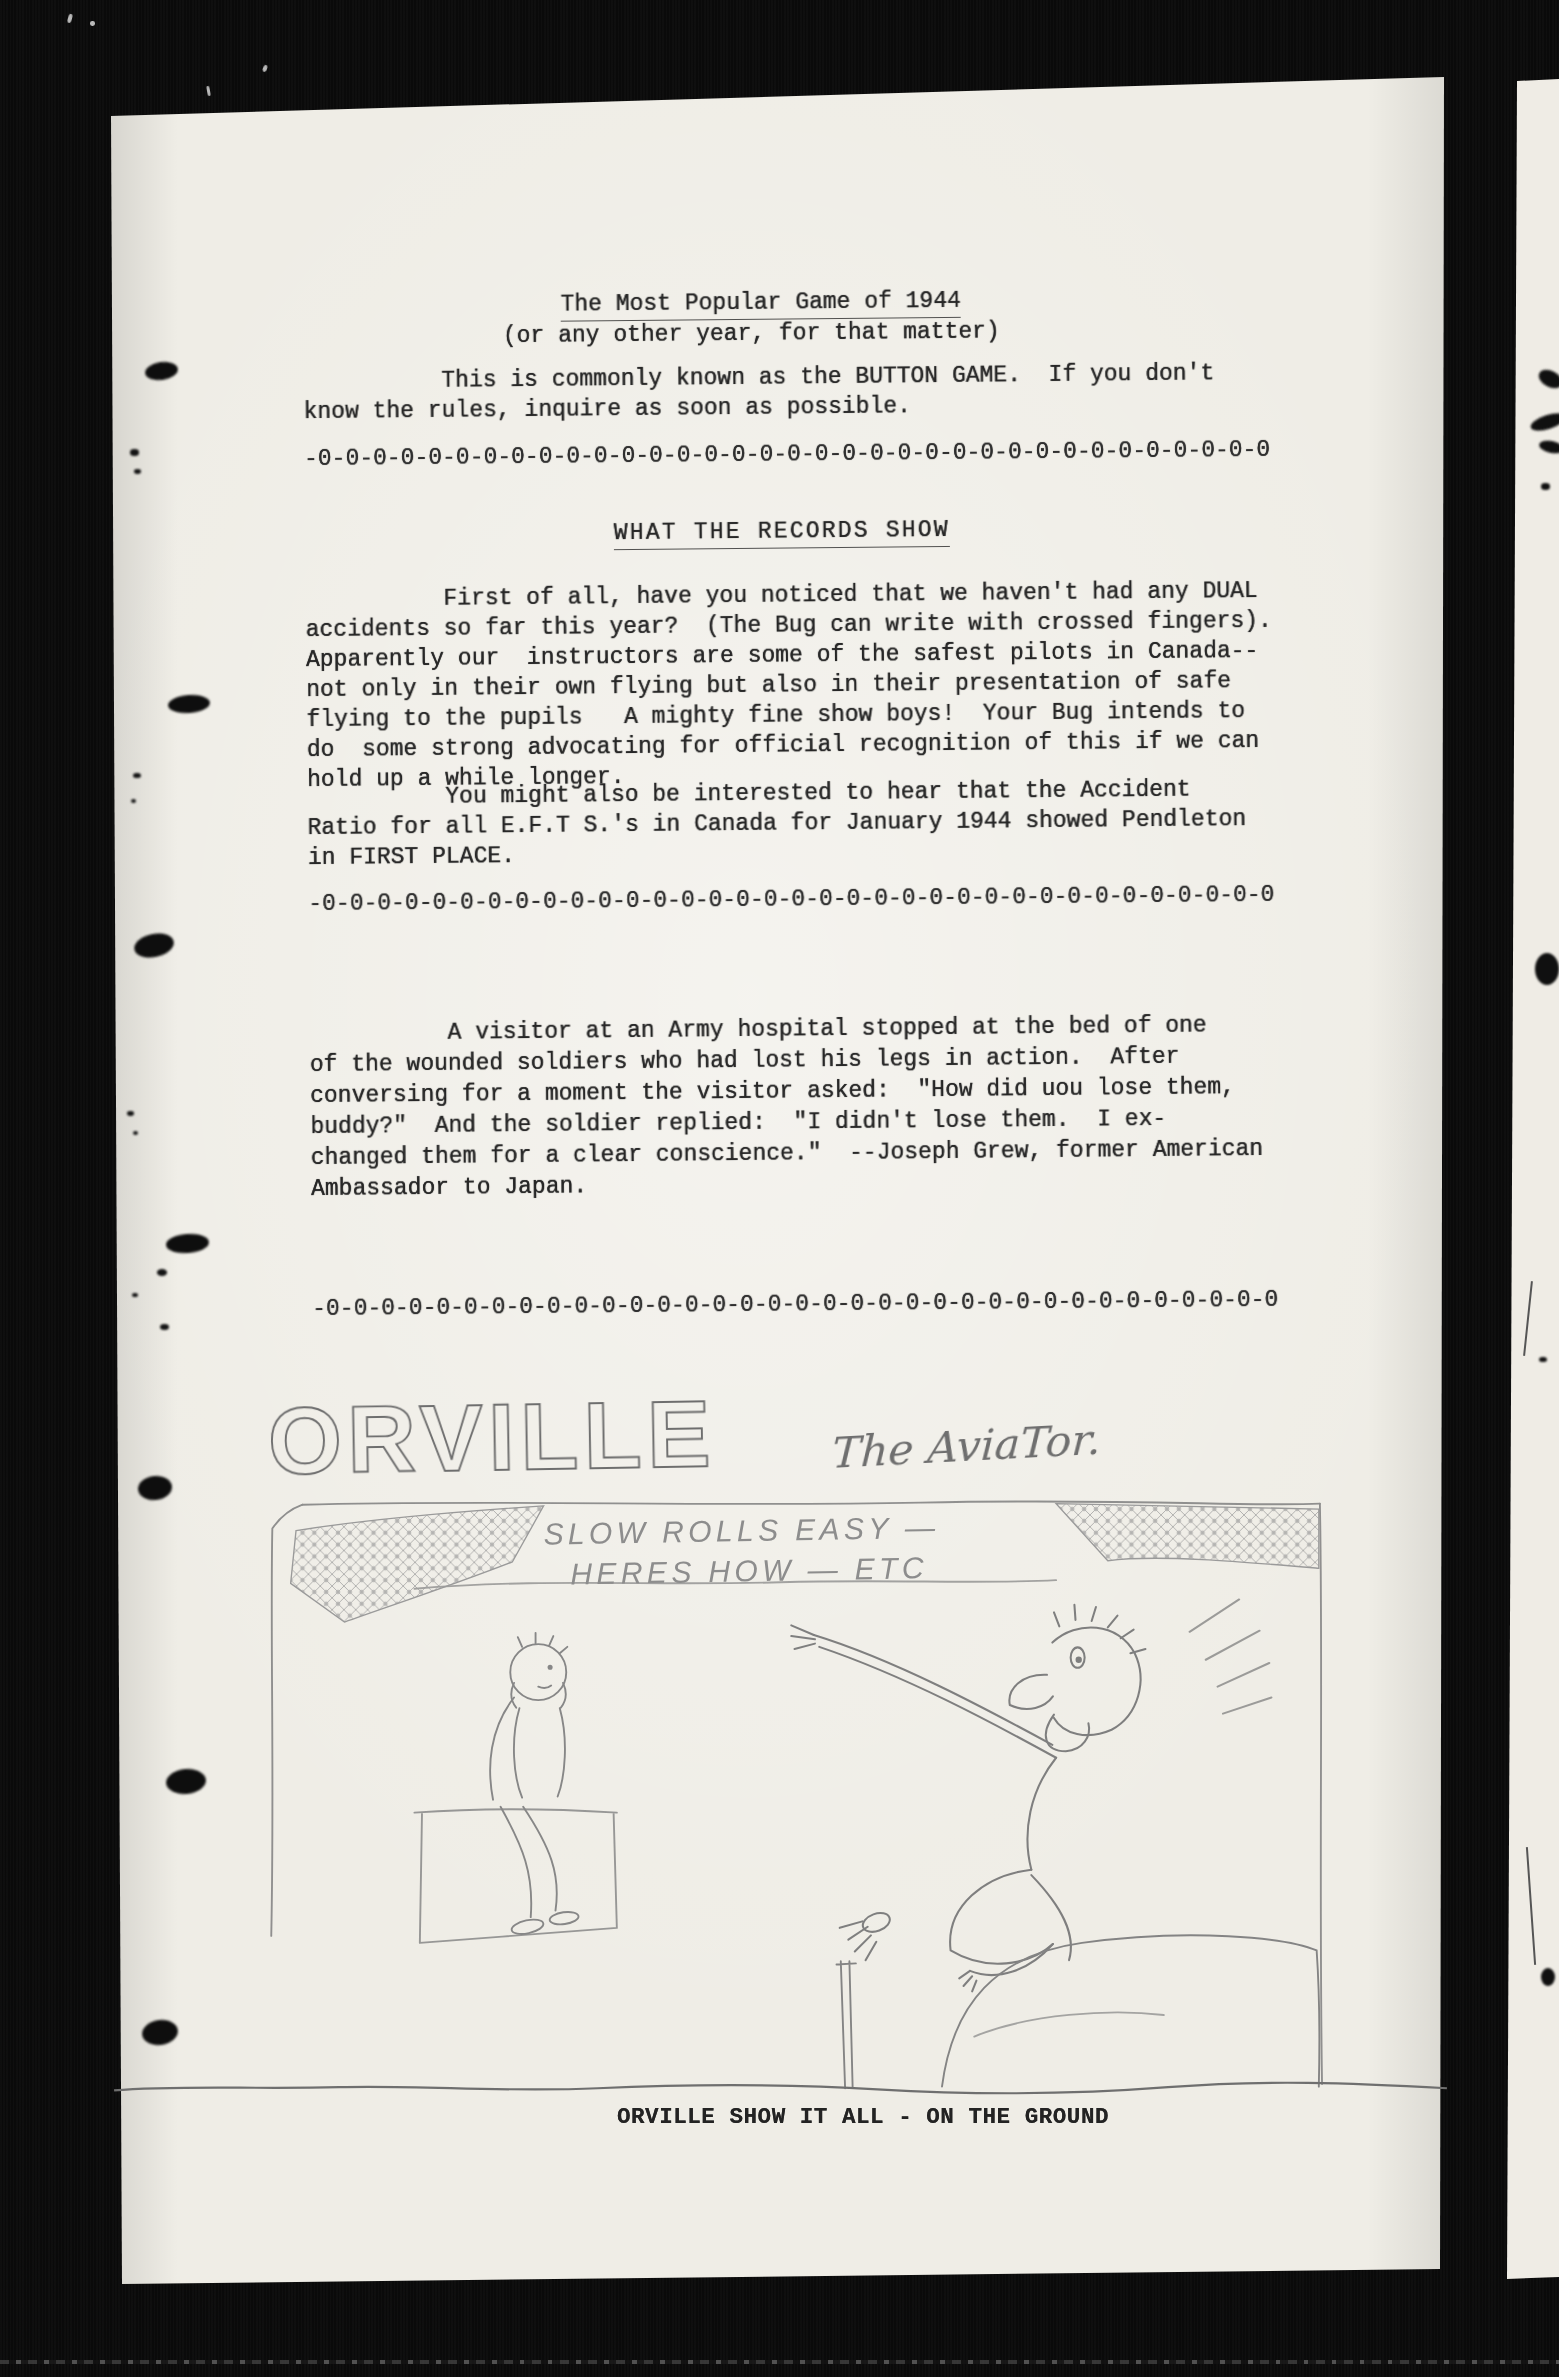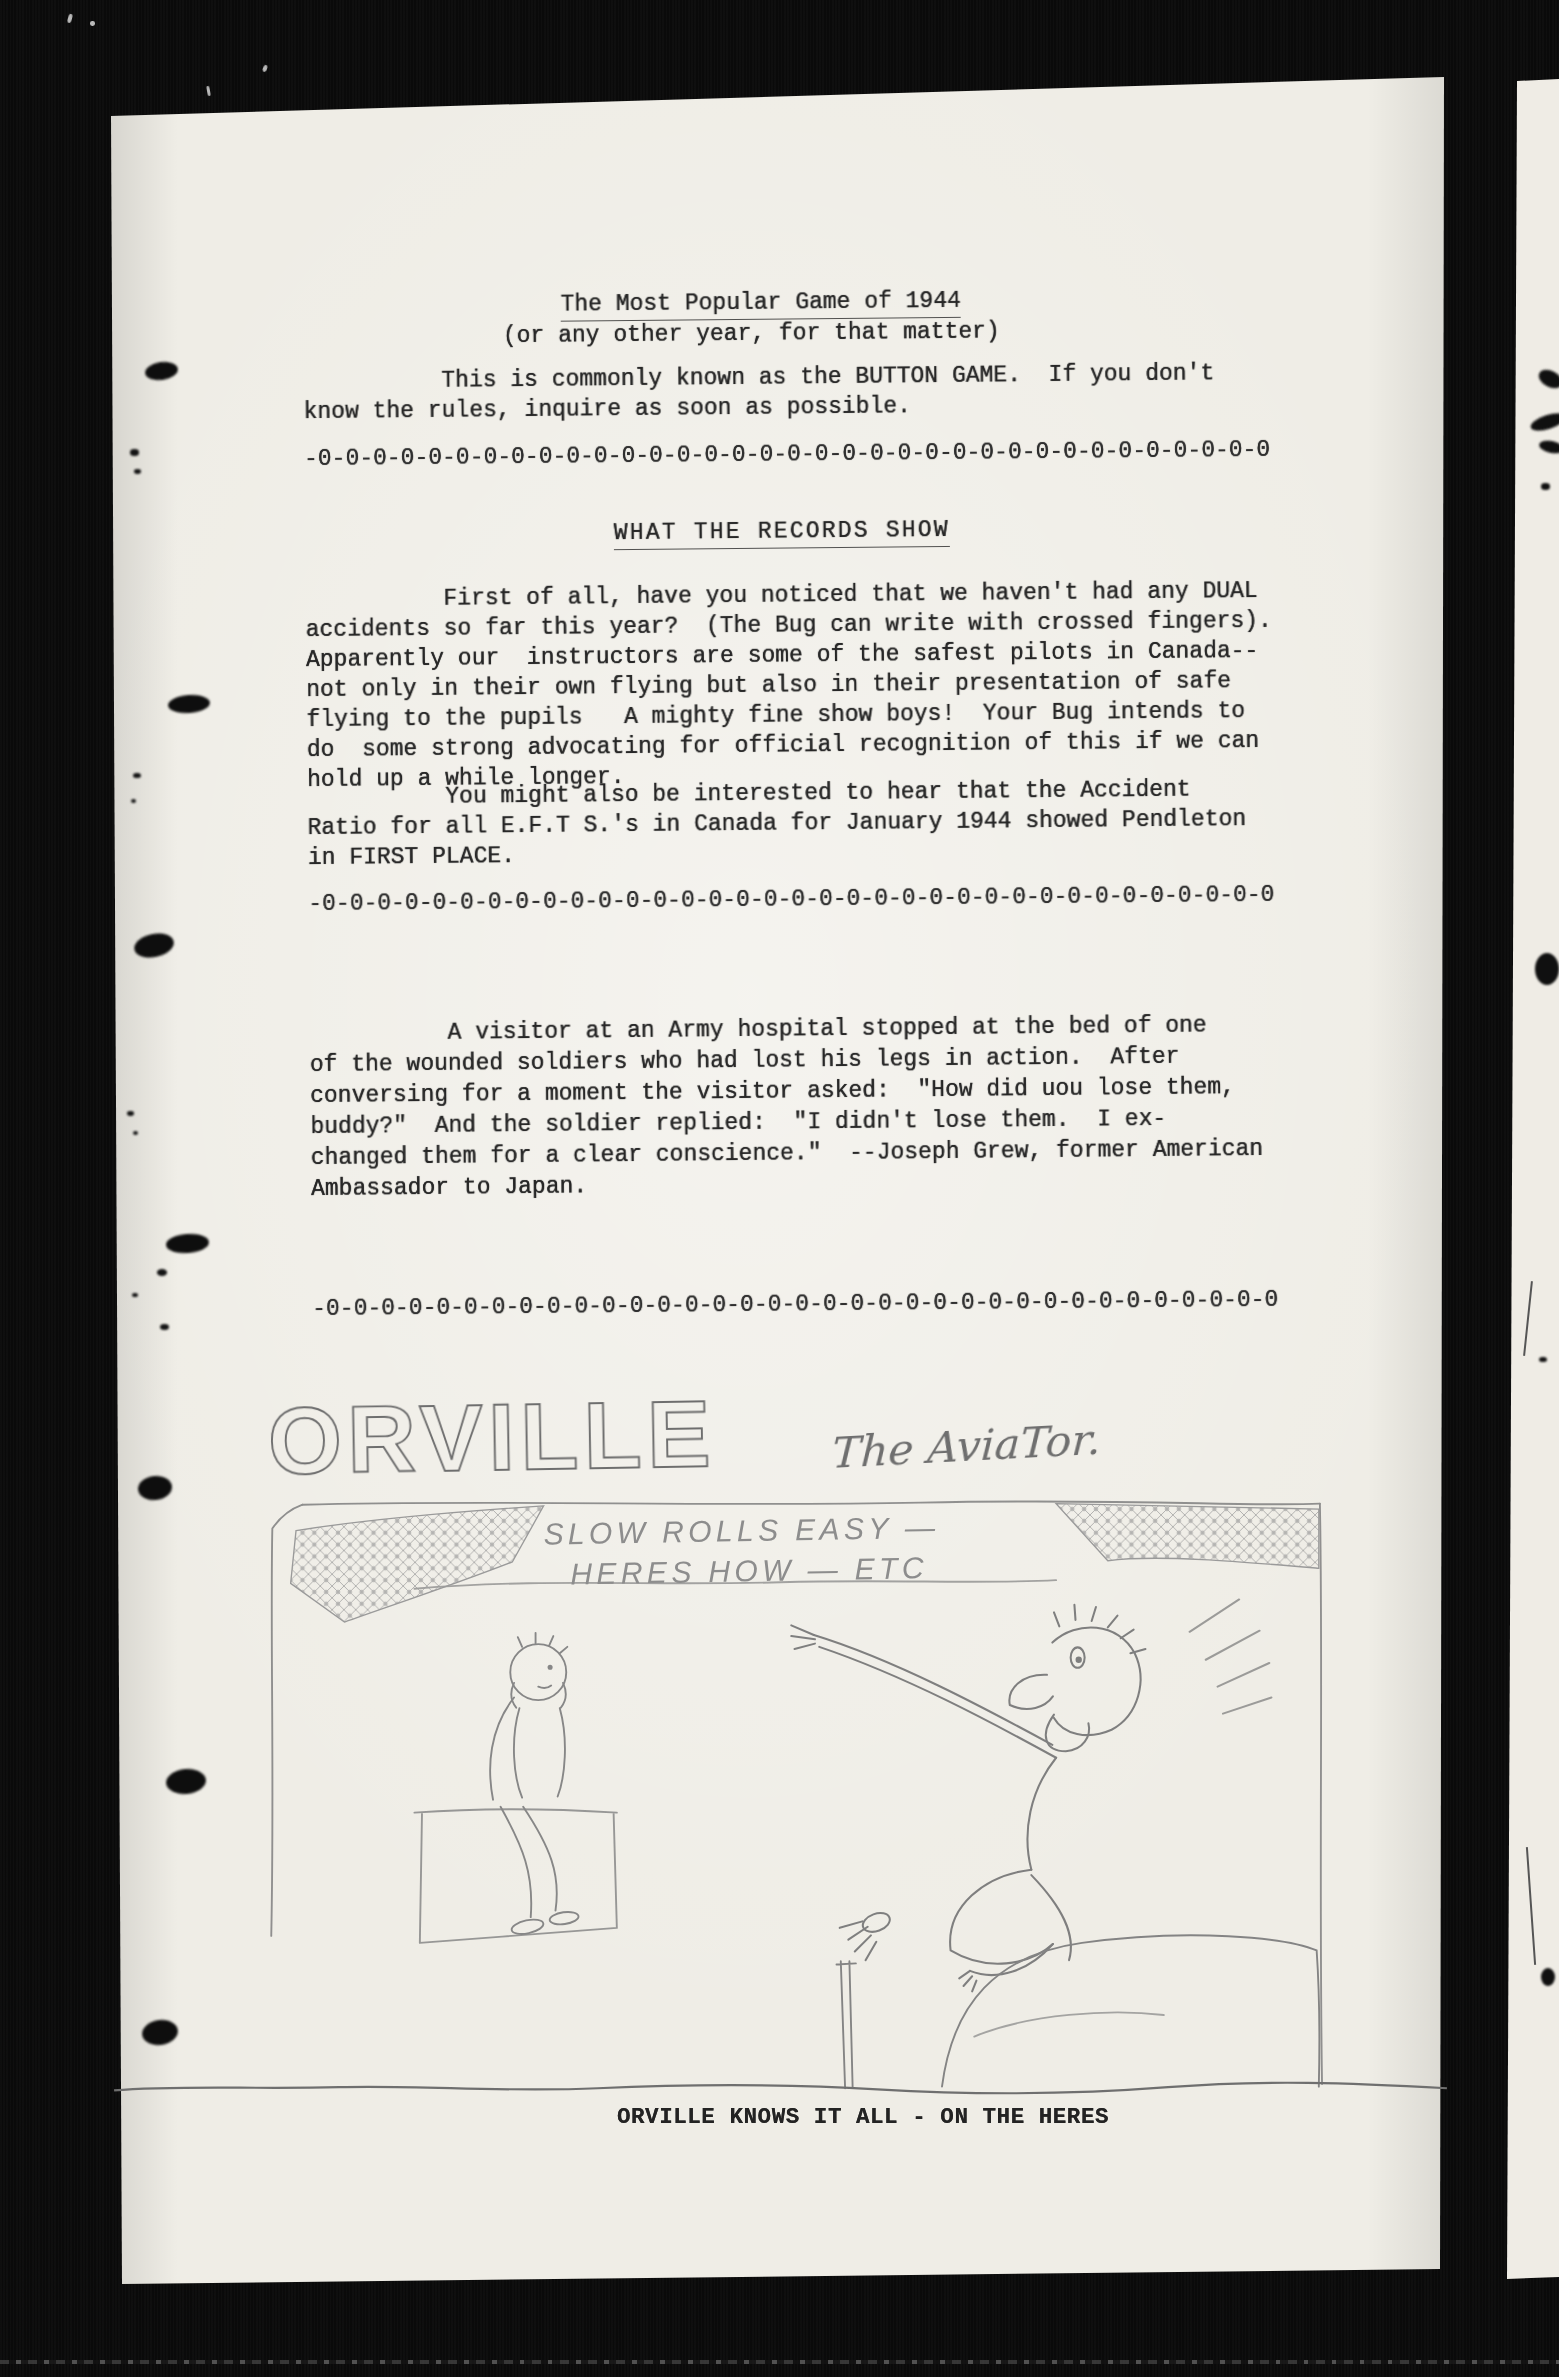--- a/index.html
+++ b/index.html
@@ -160,21 +160,21 @@
 
     <g stroke="#848484" stroke-width="3.5" fill="none" stroke-linecap="round">
       <path d="M1540,1095 C1560,940 1642,850 1800,828 C2000,800 2180,818 2236,842 C2242,930 2242,1010 2240,1095"></path>
       <path d="M1600,1002 C1700,960 1852,950 1952,962" opacity=".7"></path>
       <path d="M1352,862 L1360,1098 M1368,862 L1374,1096 M1344,868 L1380,866"></path>
     </g>
 
     <path fill="none" stroke="#6f6f6f" stroke-width="4" d="M2,1102 C120,1092 260,1100 420,1096 S720,1106 900,1098 S1250,1090 1420,1100 S1780,1110 1960,1096 S2300,1088 2478,1098"></path>
   </svg>
 
-  <div class="caption">ORVILLE KNOWS IT ALL - ON THE HERES</div>
+  <div class="caption">ORVILLE SHOW IT ALL - ON THE GROUND</div>
 
   <div class="blot" style="left:145px;top:362px;width:33px;height:18.3px;transform:rotate(-8deg);"></div>
   <div class="blot" style="left:168px;top:695px;width:42px;height:18.3px;transform:rotate(-4deg);"></div>
   <div class="blot" style="left:134px;top:934px;width:40px;height:22.6px;transform:rotate(-12deg);"></div>
   <div class="blot" style="left:166px;top:1234px;width:43px;height:19.4px;transform:rotate(-4deg);"></div>
   <div class="blot" style="left:138px;top:1476px;width:34px;height:24px;transform:rotate(-6deg);"></div>
   <div class="blot" style="left:166px;top:1769px;width:40px;height:25px;transform:rotate(-5deg);"></div>
   <div class="blot" style="left:142px;top:2020px;width:36px;height:25px;transform:rotate(-8deg);"></div>
 
   <div class="speck" style="left:130px;top:449px;width:8.6px;height:6.5px;"></div>

